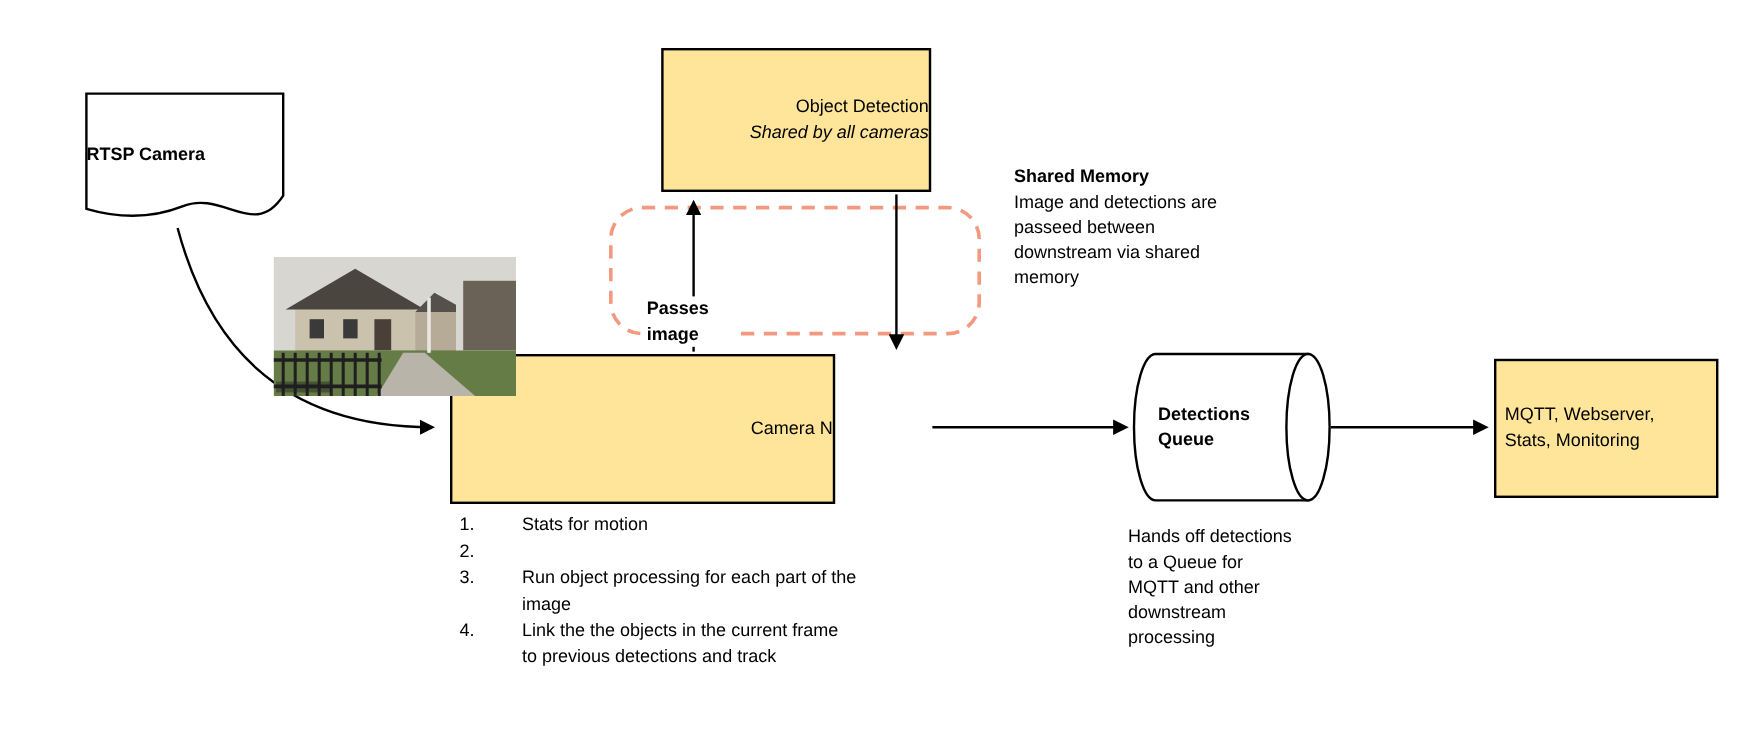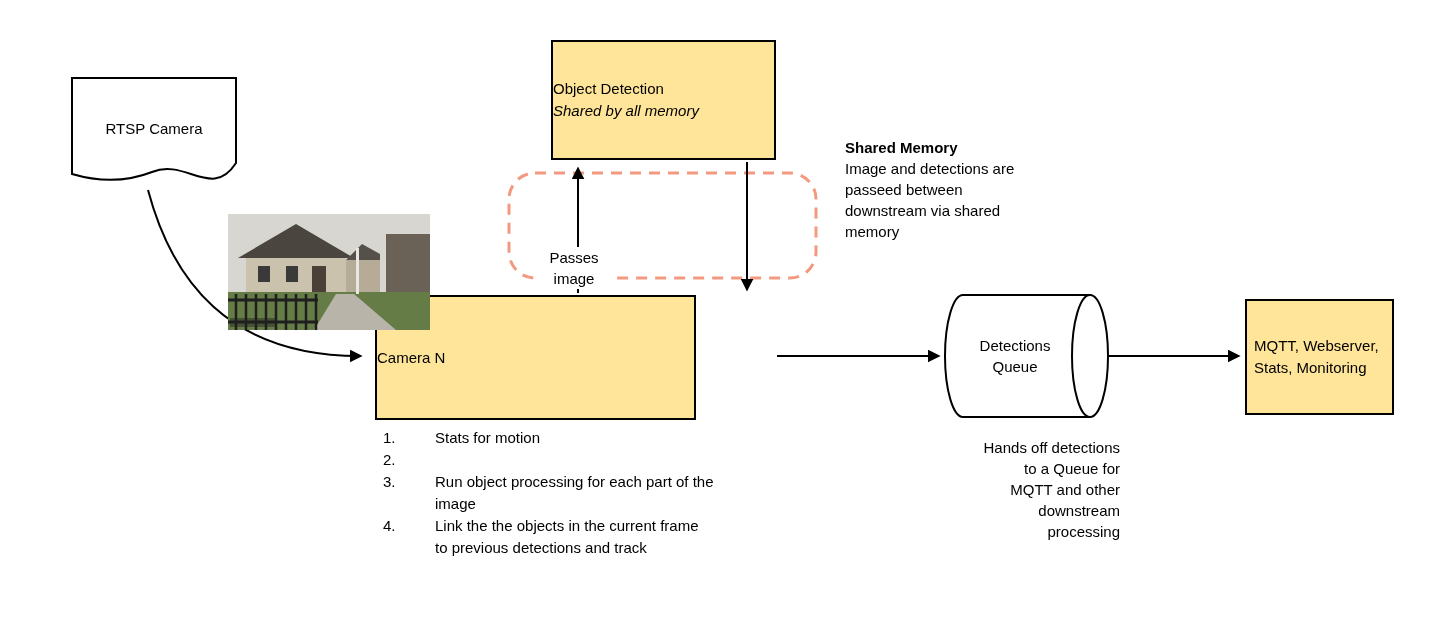--- a/index.html
+++ b/index.html
@@ -3,52 +3,52 @@
 <meta charset="utf-8">
 <style>
   html,body{margin:0;padding:0;background:#fff;}
   .canvas{
     position:relative;width:1448px;height:625px;background:#fff;overflow:hidden;
     font-family:"Liberation Sans",sans-serif;color:#000;
   }
   .ybox{
     position:absolute;box-sizing:border-box;z-index:1;
     background:var(--box-fill,#FFE599);border:2px solid var(--box-border,#000);
-    display:flex;flex-direction:column;align-items:flex-start;justify-content:center;
+    display:flex;flex-direction:column;align-items:flex-end;justify-content:center;
     font-size:15px;line-height:22px;text-align:center;
   }
   .ybox.outputs{align-items:flex-start;text-align:left;padding-left:7px;padding-right:4px;}
   svg.overlay{position:absolute;left:0;top:0;z-index:2;pointer-events:none;}
   svg.snapshot{position:absolute;z-index:2;}
   .label{position:absolute;z-index:3;font-size:15px;line-height:21px;}
   .pre{white-space:pre-line;}
-  .center{text-align:center;}
+  .center{font-weight:bold;}
   .bold{font-weight:bold;}
   .italic{font-style:italic;}
   .whitebg{background:#fff;padding:0 2px;margin-top:35px;}
   .steps{position:absolute;z-index:3;left:383px;top:427px;width:356px;font-size:15px;line-height:22px;}
   .steps .step{display:flex;}
   .steps .num{flex:0 0 52px;width:52px;}
   .steps .txt{white-space:pre-line;}
 </style>
 </head>
 <body>
 
 <div class="canvas">
 
   <div class="ybox" style="left:551px;top:40px;width:225px;height:120px;">
     <div>Object Detection</div>
-    <div class="italic">Shared by all memory</div>
+    <div class="italic">Shared by all cameras</div>
   </div>
 
   <div class="ybox" style="left:375px;top:295px;width:321px;height:125px;">
     <div>Camera N</div>
   </div>
 
-  <div class="ybox outputs" style="left:1245px;top:299px;width:149px;height:116px;">
+  <div class="ybox outputs" style="left:1245px;top:299px;width:187px;height:116px;">
     <div class="pre">MQTT, Webserver,
 Stats, Monitoring</div>
   </div>
 
   <svg class="overlay" width="1448" height="625" viewBox="0 0 1448 625">
     <defs>
       <marker id="arrow" viewBox="0 0 10 10" refX="8" refY="5" markerWidth="6.5" markerHeight="6.5" orient="auto-start-reverse">
         <path d="M0,0 L10,5 L0,10 Z" fill="#000"></path>
       </marker>
     </defs>
@@ -129,19 +129,19 @@
     <div class="step">
       <span class="num">4.</span>
       <span class="txt">Link the the objects in the current frame
 to previous detections and track</span>
     </div>
   </div>
 
   <div class="label pre center" style="left:965px;top:335px;width:100px;">Detections
 Queue</div>
 
-  <div class="label pre" style="left:940px;top:437px;width:180px;text-align:right;">Hands off detections
+  <div class="label pre" style="left:940px;top:437px;width:180px;">Hands off detections
 to a Queue for
 MQTT and other
 downstream
 processing</div>
 
 </div>
 
 </body></html>

